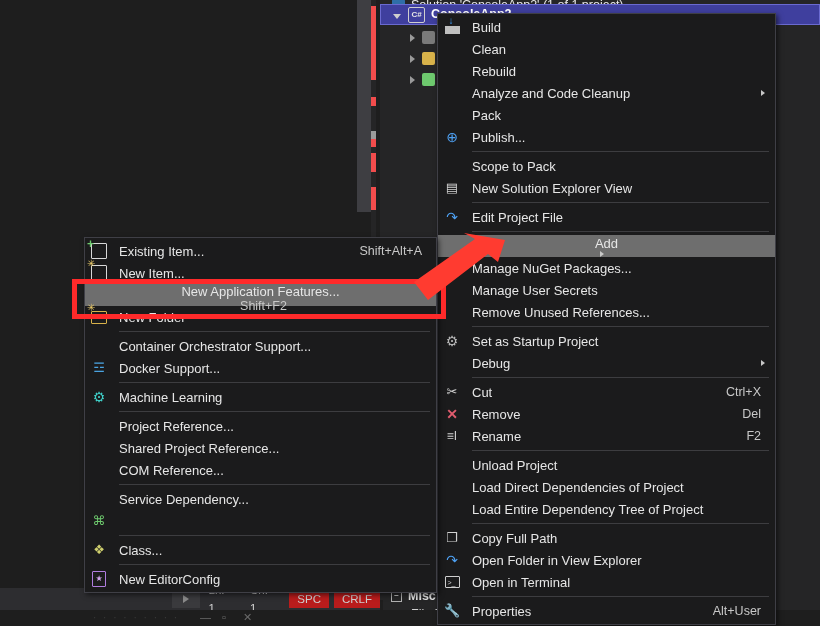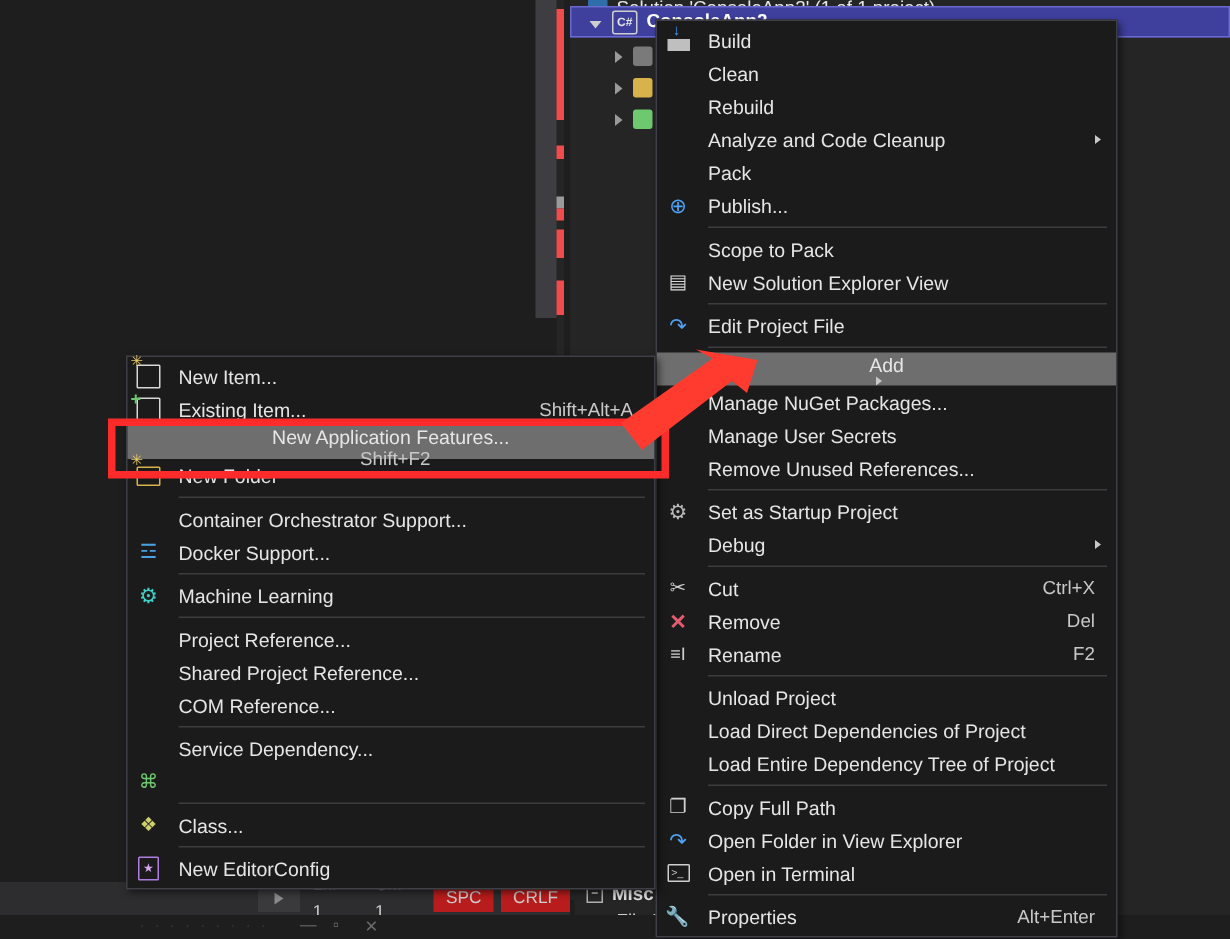--- a/index.html
+++ b/index.html
@@ -153,21 +153,21 @@
   .mi.sel { background: #6e6e6e; flex-direction: column; }
   .sep {
     height: 1px;
     background: #3d3d40;
     margin: 3px 6px 3px 34px;
   }
 
   
   #ctx-menu {
     left: 437px; top: 13px;
-    width: 308px;
+    width: 339px;
   }
   
   #add-submenu {
     left: 84px; top: 237px;
     width: 353px;
   }
 
   
   .g { display:inline-block; position:relative; }
   .g-build { width:15px; height:13px; }
@@ -502,37 +502,37 @@
           <span class="g g-term">&gt;_</span>
         </span>
         <span class="lbl">Open in Terminal</span>
       </div>
       <div class="sep"></div>
       <div class="mi">
         <span class="ico">
           <span class="g g-wrench">🔧</span>
         </span>
         <span class="lbl">Properties</span>
-        <span class="acc">Alt+Enter</span>
+        <span class="acc">Alt+User</span>
       </div>
     </div>
 
   <div class="menu" id="add-submenu">
-      <div class="mi">
-        <span class="ico">
-          <span class="g g-newitem"></span>
-        </span>
-        <span class="lbl">New Item...</span>
-      </div>
       <div class="mi">
         <span class="ico">
           <span class="g g-existing"></span>
         </span>
         <span class="lbl">Existing Item...</span>
         <span class="acc">Shift+Alt+A</span>
+      </div>
+      <div class="mi">
+        <span class="ico">
+          <span class="g g-newitem"></span>
+        </span>
+        <span class="lbl">New Item...</span>
       </div>
       <div class="mi sel">
         <span class="ico"></span>
         <span class="lbl">New Application Features...</span>
         <span class="acc">Shift+F2</span>
       </div>
       <div class="mi">
         <span class="ico">
           <span class="g g-folder"></span>
         </span>

